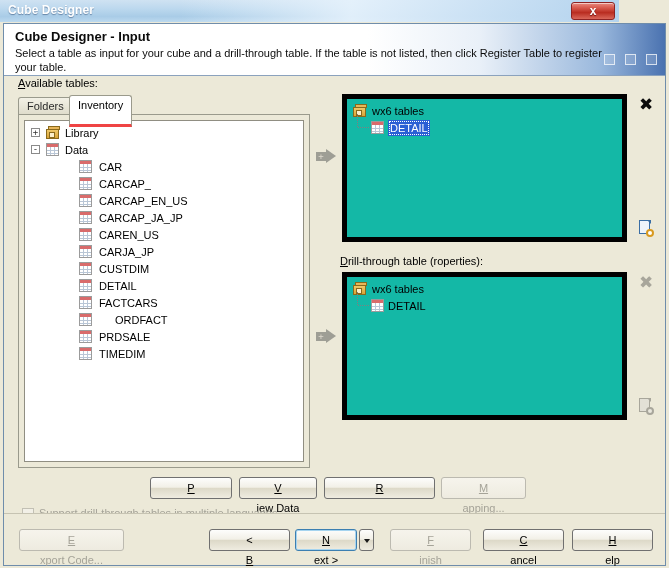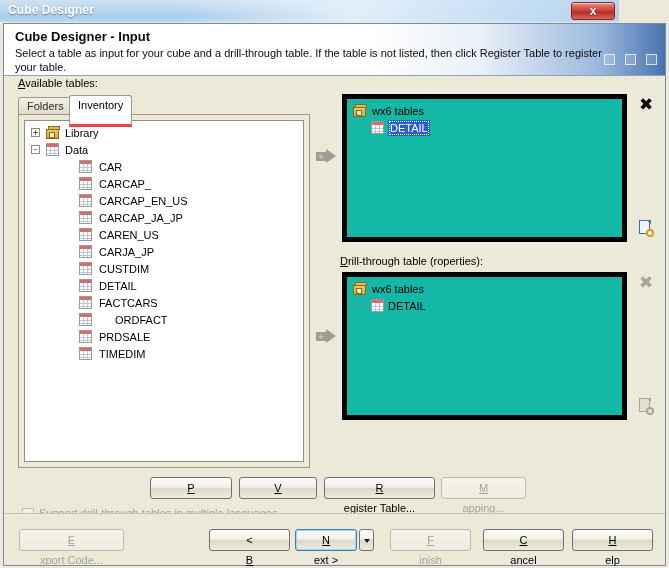--- a/index.html
+++ b/index.html
@@ -497,24 +497,24 @@
     <div class="doc-icon disabled" style="left:635px; top:321px;">
       <div class="page"></div>
         <div class="fold"></div>
         <div class="gear"></div>
     </div>
 
     <button class="btn" style="left:146px; top:400px; width:82px;">
       <span><u>P</u></span>
     </button>
     <button class="btn" style="left:235px; top:400px; width:78px;">
-      <span><u>V</u></span>
+      <span><u>V</u><span>iew Data</span></span>
     </button>
     <button class="btn" style="left:320px; top:400px; width:111px;">
-      <span><u>R</u><span>egister Table...</span></span>
+      <span><u>R</u></span>
     </button>
     <button class="btn disabled" style="left:437px; top:400px; width:85px;">
       <span><u>M</u><span>apping...</span></span>
     </button>
 
     <div class="chk-row">
       <div class="chk-box"></div>
       <div class="chk-label">Support drill-through tables in multiple languages</div>
     </div>
   </div>

